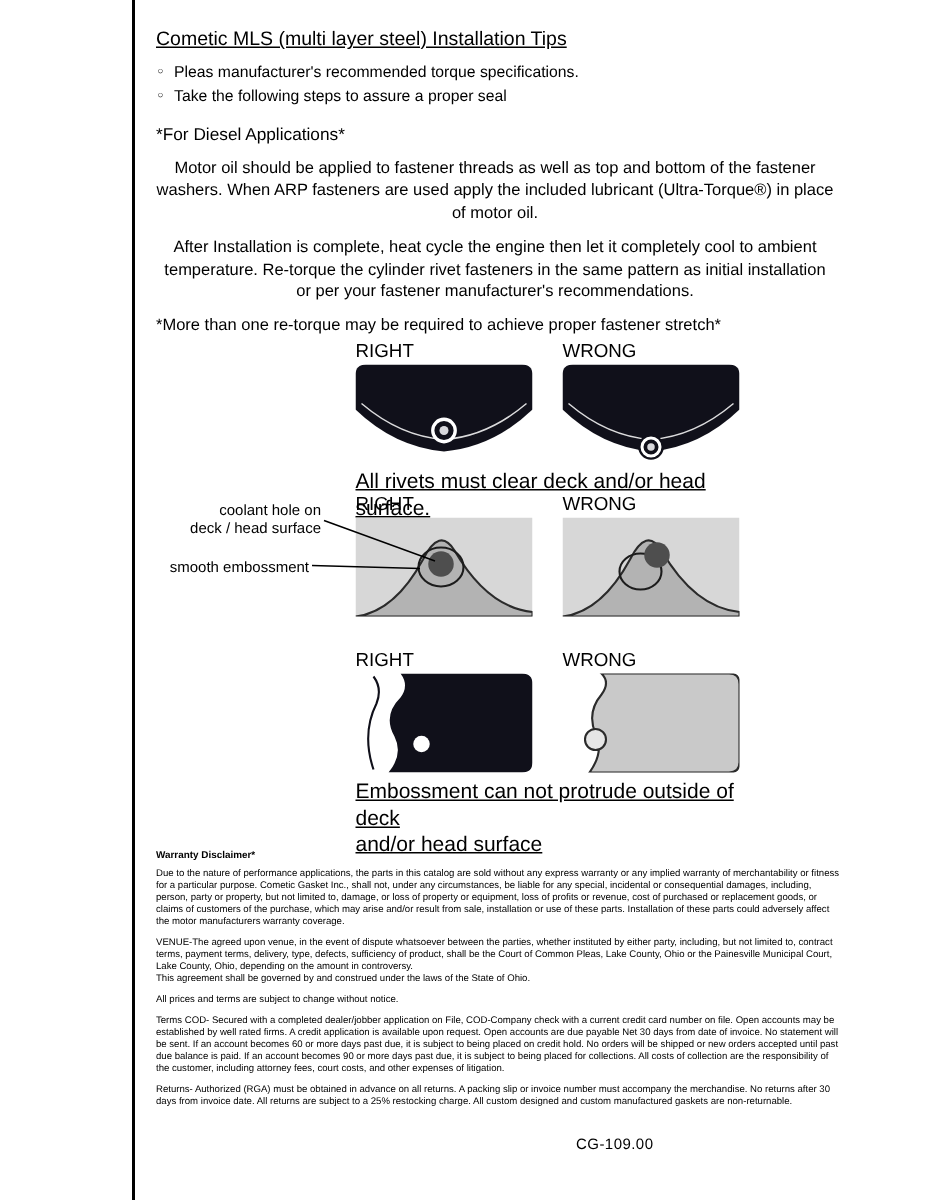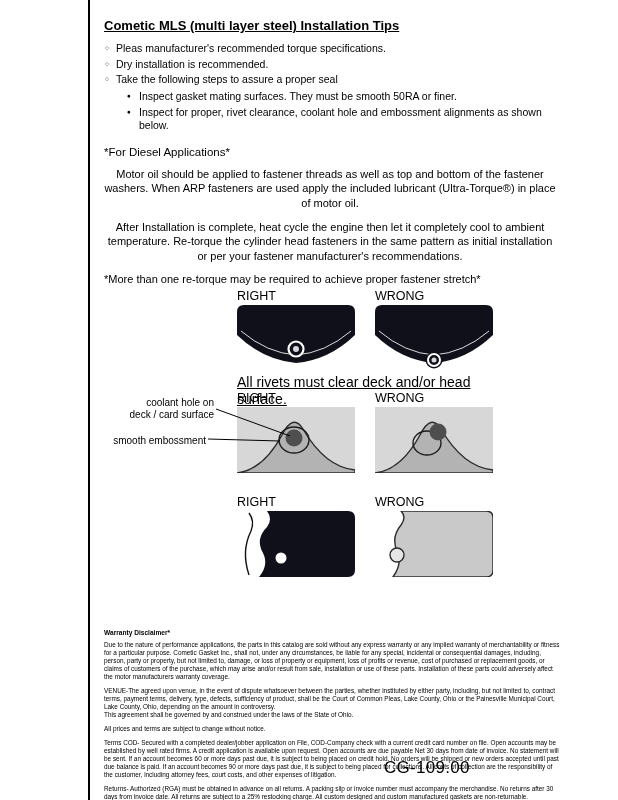--- a/index.html
+++ b/index.html
@@ -11,21 +11,21 @@
     position:relative;
     overflow:hidden;
   }
   .left-rule {
     position:absolute; left:88px; top:0; width:2px; height:800px; background:#000;
   }
   .content {
     position:absolute; left:104px; top:18px; width:458px; height:778px;
   }
   .title {
-    font-size:13px; font-weight:bold; text-decoration:underline; margin-bottom:9px;
+    font-size:13px; font-weight:normal; text-decoration:underline; margin-bottom:9px;
   }
   ul.tips { list-style:none; font-size:10.5px; line-height:1.3; }
   ul.tips > li { position:relative; padding-left:12px; margin-bottom:2px; }
   ul.tips > li::before { content:"○"; position:absolute; left:1px; top:2px; font-size:6.5px; }
   ul.sub { list-style:none; margin-top:3px; }
   ul.sub > li { position:relative; padding-left:12px; margin-left:11px; margin-bottom:2px; }
   ul.sub > li::before { content:"●"; position:absolute; left:0; top:2px; font-size:6.5px; }
   .diesel-heading { font-size:11.5px; font-weight:normal; margin-top:13px; margin-bottom:9px; }
   .para { font-size:11px; line-height:1.33; margin-bottom:9px; width:452px;text-align:center; }
   .note { font-size:11px; margin-bottom:4px; }
@@ -33,46 +33,41 @@
   .fig-header { position:absolute; width:118px; text-align:left; font-size:12.5px; }
   .fig-box { position:absolute; width:118px; }
   .fig-box svg { display:block; width:118px; }
   .fig-caption { position:absolute; font-size:14px; line-height:1.25; white-space:pre-line;text-decoration:underline; }
   .fig-label { position:absolute; font-size:10px; line-height:1.2; text-align:right; white-space:pre-line; }
   .leaders { position:absolute; left:0; top:0; pointer-events:none; }
   .warranty { margin-top:16px; width:456px; }
   .warranty-heading { font-size:6.6px; font-weight:bold; margin-bottom:5px; }
   .warranty p { font-size:6.4px; line-height:1.25; margin-bottom:6px; }
   .footer {
-    position:absolute; left:384px; top:758px; font-size:17px; letter-spacing:0.3px;
+    position:absolute; left:384px; top:758px; font-size:10px; letter-spacing:0.3px;
   }
 </style>
 </head>
 <body>
 
 <div class="left-rule"></div>
 
 <div class="content">
 
   <div class="title">Cometic MLS (multi layer steel) Installation Tips</div>
 
   <ul class="tips">
     <li><span>Pleas manufacturer's recommended torque specifications.</span></li>
-    <li><span>Dry installation is recommended.</span></li>
     <li><span>Take the following steps to assure a proper seal</span>
-      <ul class="sub">
-        <li><span>Inspect gasket mating surfaces.  They must be smooth 50RA or finer.</span></li>
-        <li><span>Inspect for proper, rivet clearance, coolant hole and embossment alignments as shown below.</span></li>
-      </ul>
     </li>
   </ul>
 
   <div class="diesel-heading">*For Diesel Applications*</div>
   <p class="para">Motor oil should be applied to fastener threads as well as top and bottom of the fastener washers. When ARP fasteners are used apply the included lubricant (Ultra-Torque®) in place of motor oil.</p>
-  <p class="para">After Installation is complete, heat cycle the engine then let it completely cool to ambient temperature. Re-torque the cylinder head fasteners in the same pattern as initial installation or per your fastener manufacturer's recommendations.</p>
+  <p class="para">After Installation is complete, heat cycle the engine then let it completely cool to ambient temperature. Re-torque the cylinder rivet fasteners in the same pattern as initial installation or per your fastener manufacturer's recommendations.</p>
   <p class="note">*More than one re-torque may be required to achieve proper fastener stretch*</p>
 
   <div class="figures">
 
     <div class="fig-header" style="left:133px; top:0;">RIGHT</div>
     <div class="fig-header" style="left:271px; top:0;">WRONG</div>
 
     <div class="fig-box" style="left:133px; top:16px;">
       <svg viewBox="0 0 118 64" width="118" height="64">
         <path d="M7,0 H111 Q118,0 118,7 V30 Q92,55 59,58 Q26,55 0,30 V7 Q0,0 7,0 Z" fill="#10101a"></path>
@@ -89,21 +84,21 @@
         <circle cx="59" cy="55" r="6" fill="none" stroke="#ffffff" stroke-width="2"></circle>
         <circle cx="59" cy="55" r="2.5" fill="#d8d8dc"></circle>
       </svg>
     </div>
     <div class="fig-caption" style="left:133px; top:85px; width:280px;">All rivets must clear deck and/or head surface.</div>
 
     <div class="fig-header" style="left:133px; top:102px;">RIGHT</div>
     <div class="fig-header" style="left:271px; top:102px;">WRONG</div>
 
     <div class="fig-label" style="left:0; top:108px; width:110px;">coolant hole on
-deck / card surface</div>
+deck / head surface</div>
     <div class="fig-label" style="left:0; top:146px; width:102px;">smooth embossment</div>
 
     <div class="fig-box" style="left:133px; top:118px;">
       <svg viewBox="0 0 118 66" width="118" height="66">
         <rect width="118" height="66" fill="#d7d7d7"></rect>
         <path d="M0,66 Q26,63 45,28 Q56,6 66,22 Q88,60 118,63 L118,66 Z" fill="#b3b3b3" stroke="#2b2b2b" stroke-width="1.4"></path>
         <ellipse cx="57" cy="33" rx="15" ry="13" fill="none" stroke="#1c1c1c" stroke-width="1.4"></ellipse>
         <circle cx="57" cy="31" r="8.5" fill="#4e4e4e"></circle>
       </svg>
     </div>
@@ -130,20 +125,22 @@
         <path d="M30,0 H111 Q118,0 118,7 V59 Q118,66 111,66 H22 Q32,54 26,42 Q18,28 30,16 Q36,8 30,0 Z" fill="#10101a"></path>
         <circle cx="44" cy="47" r="5.5" fill="#ffffff"></circle>
       </svg>
     </div>
     <div class="fig-box" style="left:271px; top:222px;">
       <svg viewBox="0 0 118 66" width="118" height="66">
         <path d="M26,0 H111 Q118,0 118,7 V59 Q118,66 111,66 H18 Q28,52 22,40 Q16,26 26,14 Q32,6 26,0 Z" fill="#c9c9c9" stroke="#2b2b2b" stroke-width="1.4"></path>
         <circle cx="22" cy="44" r="7" fill="#e6e6e6" stroke="#2b2b2b" stroke-width="1.4"></circle>
       </svg>
     </div>
+    <div class="fig-caption" style="left:133px; top:292px; width:260px;">Embossment can not protrude outside of deck
+and/or head surface</div>
 
   </div>
 
   <div class="warranty">
     <div class="warranty-heading">Warranty Disclaimer*</div>
     <p style="white-space:pre-line;">Due to the nature of performance applications, the parts in this catalog are sold without any express warranty or any implied warranty of merchantability or fitness for a particular purpose.  Cometic Gasket Inc., shall not, under any circumstances, be liable for any special, incidental or consequential damages, including, person, party or property, but not limited to, damage, or loss of property or equipment, loss of profits or revenue, cost of purchased or replacement goods, or claims of customers of the purchase, which may arise and/or result from sale, installation or use of these parts.  Installation of these parts could adversely affect the motor manufacturers warranty coverage.</p>
     <p style="white-space:pre-line;">VENUE-The agreed upon venue, in the event of dispute whatsoever between the parties, whether instituted by either party, including, but not limited to, contract terms, payment terms, delivery, type, defects, sufficiency of product, shall be the Court of Common Pleas, Lake County, Ohio or the Painesville Municipal Court, Lake County, Ohio, depending on the amount in controversy.
 This agreement shall be governed by and construed under the laws of the State of Ohio.</p>
     <p>All prices and terms are subject to change without notice.</p>
     <p>Terms COD- Secured with a completed dealer/jobber application on File, COD-Company check with a current credit card number on file.  Open accounts may be established by well rated firms.  A credit application is available upon request.  Open accounts are due payable Net 30 days from date of invoice.  No statement will be sent.  If an account becomes 60 or more days past due, it is subject to being placed on credit hold.  No orders will be shipped or new orders accepted until past due balance is paid.  If an account becomes 90 or more days past due, it is subject to being placed for collections.  All costs of collection are the responsibility of the customer, including attorney fees, court costs, and other expenses of litigation.</p>

